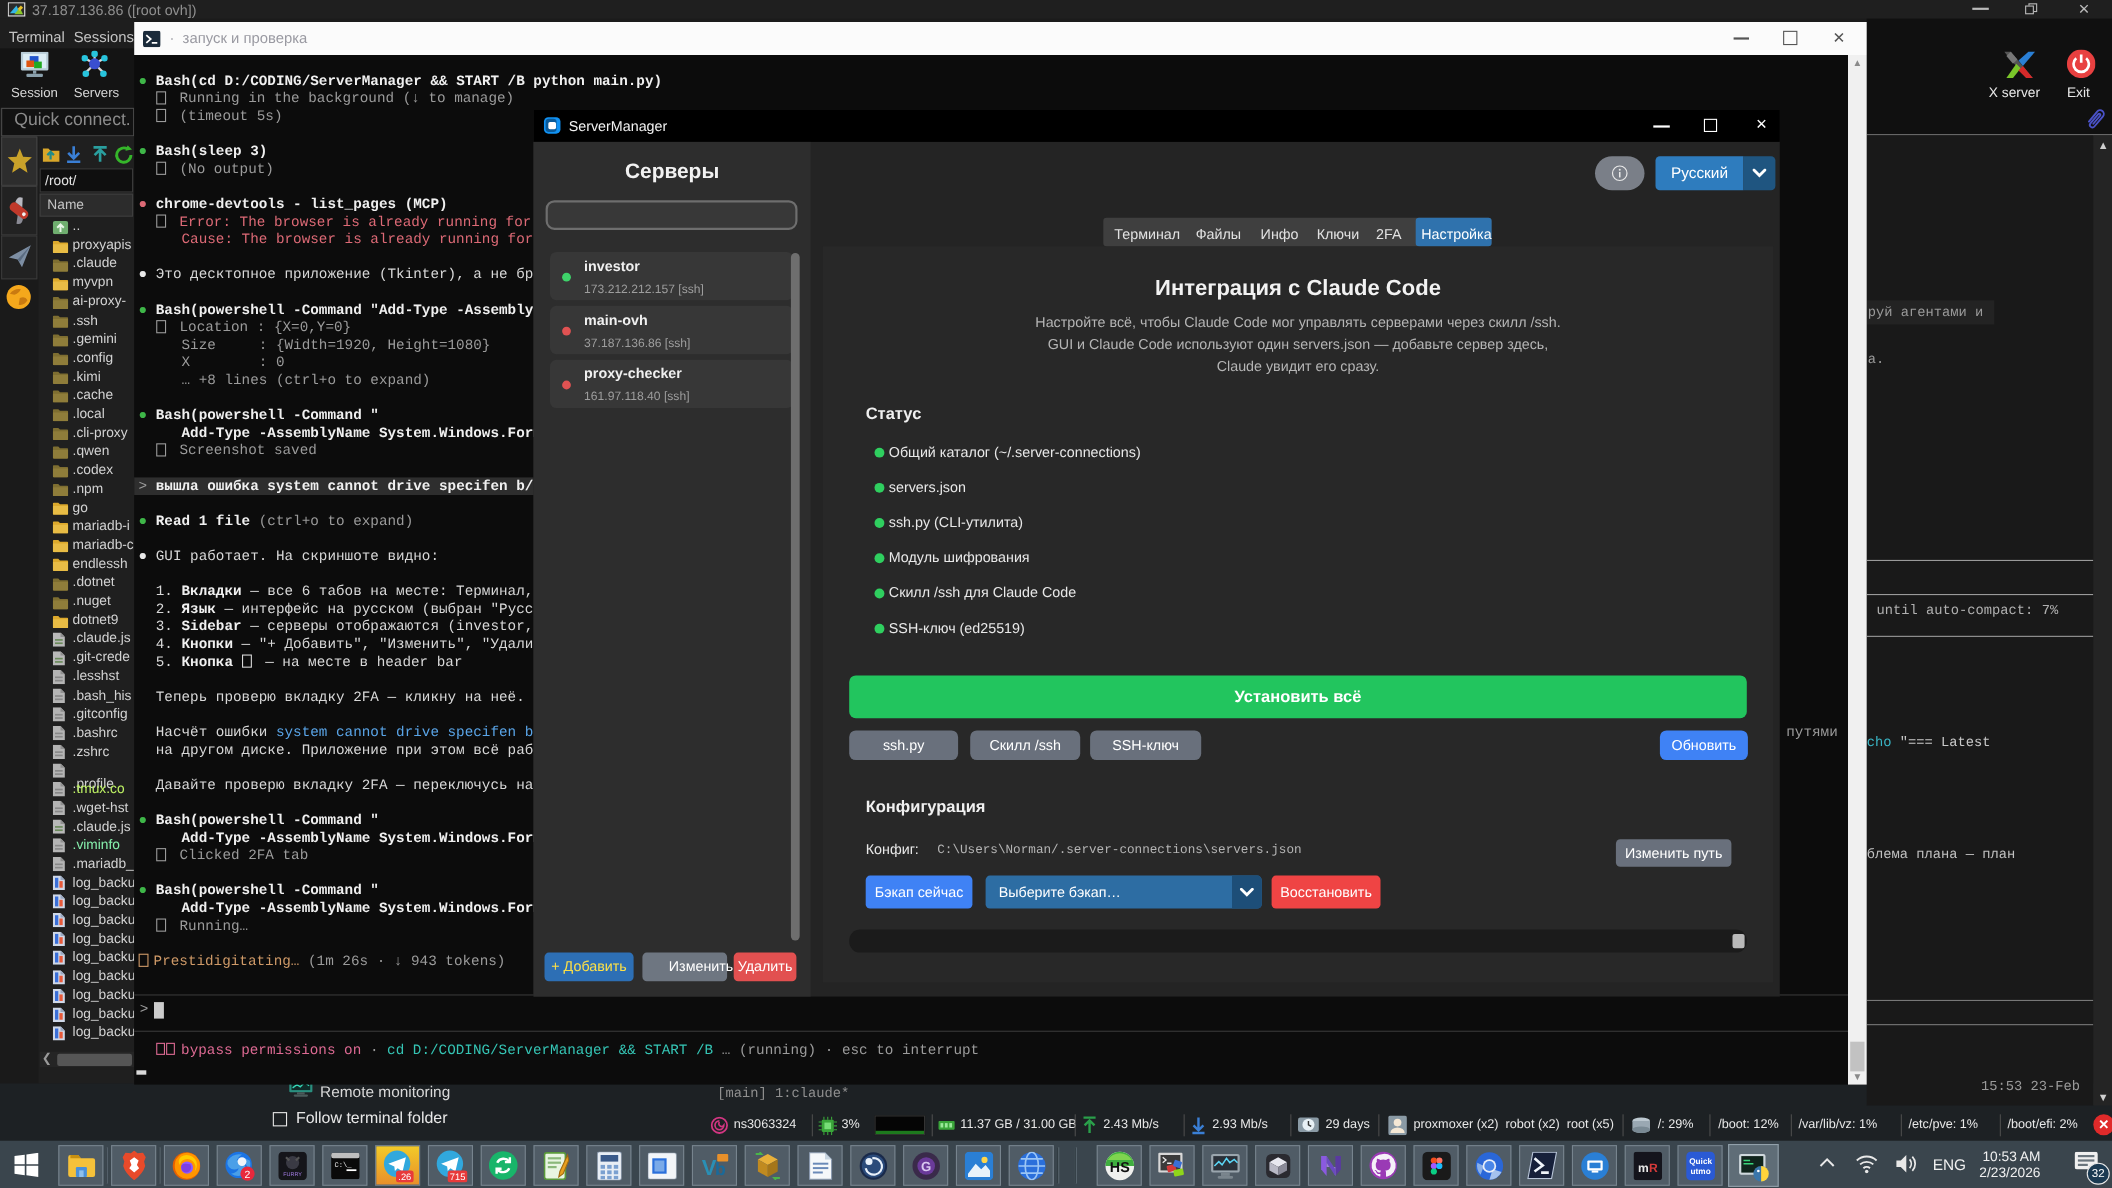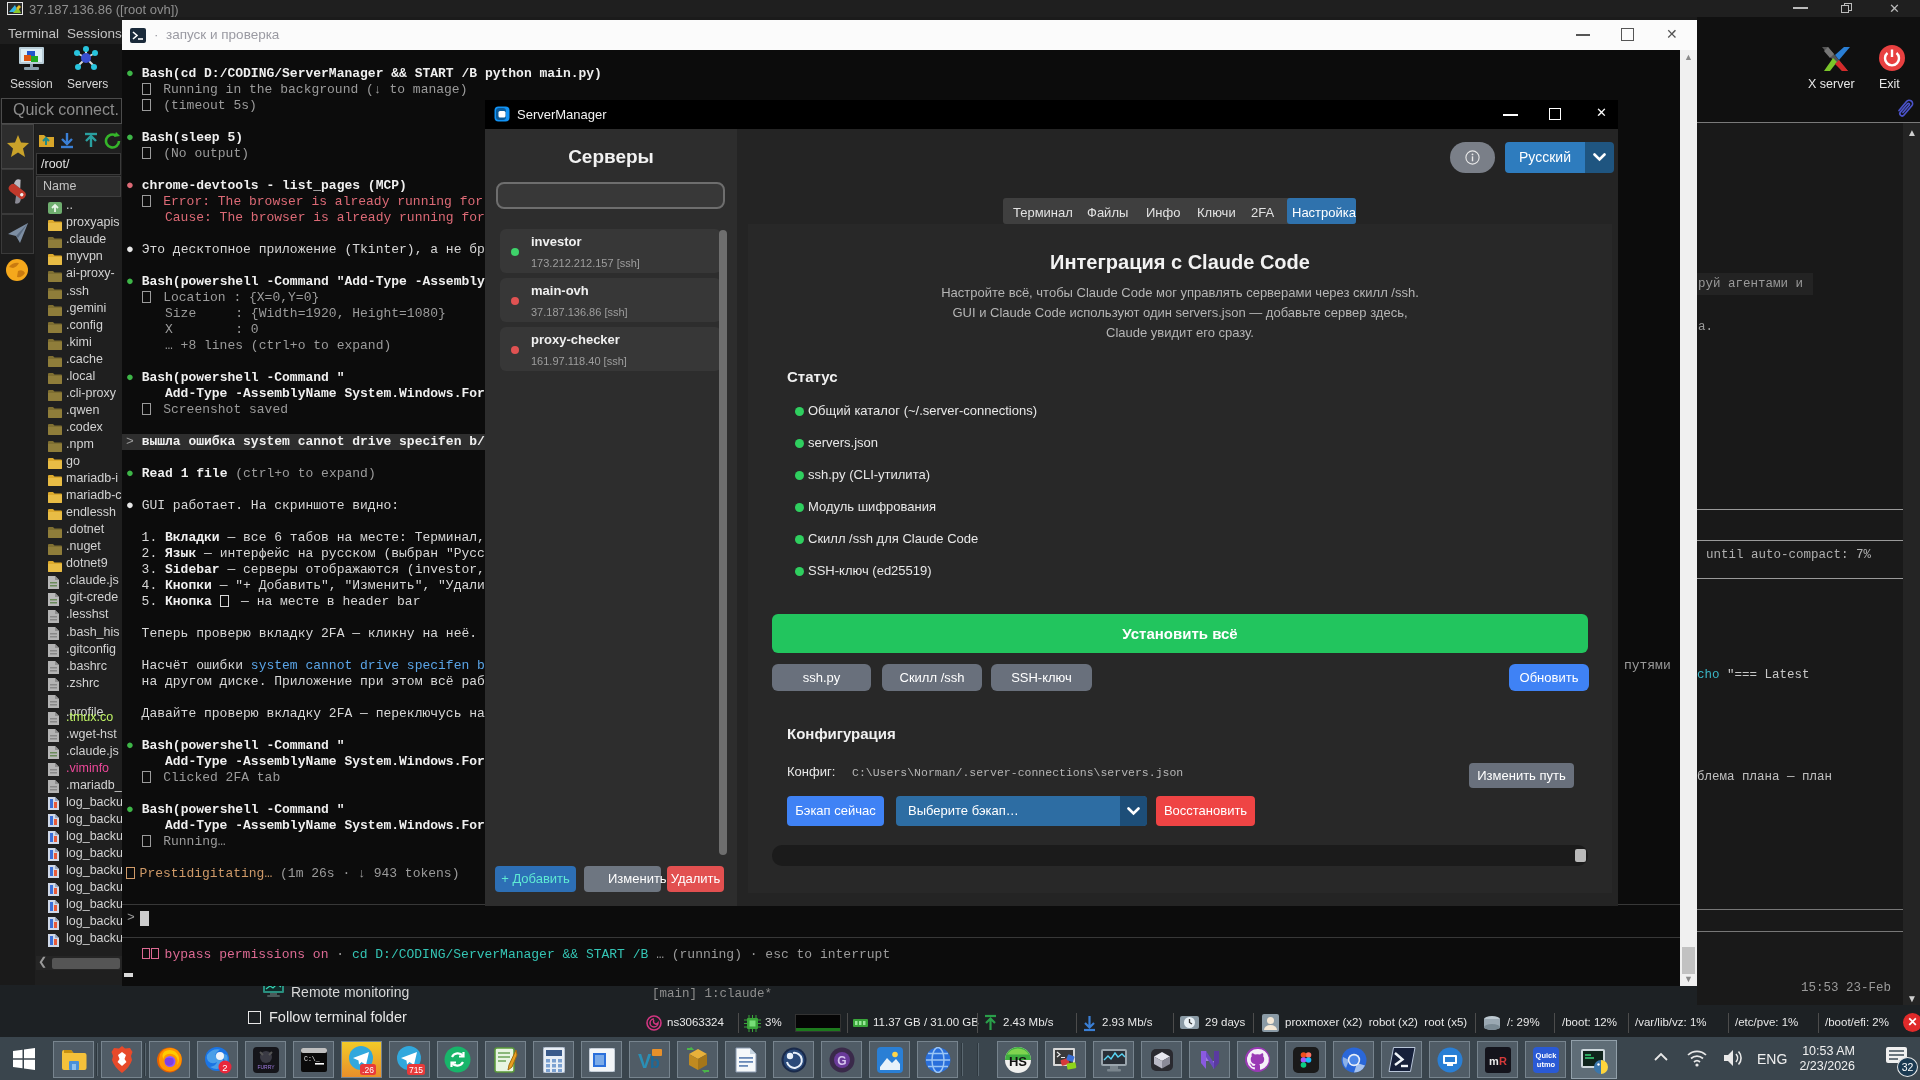--- a/index.html
+++ b/index.html
@@ -294,21 +294,21 @@
         <rect x="2" y="6" width="7" height="1.5" fill="#6a8a5a"></rect>
         <rect x="2" y="9" width="7" height="1.5" fill="#6a8a5a"></rect>
       </svg></div>
 <div class="abs" style="left:31px;top:546.8px;font-size:12.5px;color:#d2d2d2;white-space:nowrap;">.claude.js</div>
 <div class="abs" style="left:13px;top:565.2px;"><svg width="11" height="13" viewBox="0 0 11 13">
         <path d="M0 0 h7 l4 4 v9 h-11 Z" fill="#b4b4b4"></path>
         <path d="M7 0 l4 4 h-4 Z" fill="#8f8f8f"></path>
         <rect x="2" y="6" width="7" height="1.5" fill="#888"></rect>
         <rect x="2" y="9" width="7" height="1.5" fill="#888"></rect>
       </svg></div>
-<div class="abs" style="left:31px;top:563.9px;font-size:12.5px;color:#ec4899;white-space:nowrap;">.viminfo</div>
+<div class="abs" style="left:31px;top:563.9px;font-size:12.5px;color:#86efac;white-space:nowrap;">.viminfo</div>
 <div class="abs" style="left:13px;top:582.2px;"><svg width="11" height="13" viewBox="0 0 11 13">
         <path d="M0 0 h7 l4 4 v9 h-11 Z" fill="#b4b4b4"></path>
         <path d="M7 0 l4 4 h-4 Z" fill="#8f8f8f"></path>
         <rect x="2" y="6" width="7" height="1.5" fill="#888"></rect>
         <rect x="2" y="9" width="7" height="1.5" fill="#888"></rect>
       </svg></div>
 <div class="abs" style="left:31px;top:580.9px;font-size:12.5px;color:#d2d2d2;white-space:nowrap;">.mariadb_</div>
 <div class="abs" style="left:13px;top:599.2px;"><svg width="11" height="13" viewBox="0 0 11 13">
         <path d="M0 0 h7 l4 4 v9 h-11 Z" fill="#cfd8e8"></path>
         <path d="M7 0 l4 4 h-4 Z" fill="#9aa8c0"></path>
@@ -515,21 +515,21 @@
 <div class="abs" style="left:1666px;top:26px;font-size:14px;color:#555;z-index:12;">✕</div>
 <div class="abs" style="left:1680px;top:50px;width:17px;height:936px;background:#f0f0f0;z-index:11;"></div>
 <div class="abs" style="left:1684px;top:52px;font-size:9px;color:#8a8a8a;z-index:12;">▲</div>
 <div class="abs" style="left:1682px;top:947px;width:13px;height:27px;background:#c2c2c2;z-index:12;"></div>
 <div class="abs" style="left:1684px;top:974px;font-size:9px;color:#8a8a8a;z-index:12;">▼</div>
 <div class="abs" style="left:122px;top:434px;width:366px;height:16px;background:#2e2e2e;z-index:11;"></div>
 <div class="term"><span class="gn">●</span> <span class="w">Bash(cd D:/CODING/ServerManager &amp;&amp; START /B python main.py)</span>
   <span class="bx"></span><span class="g">Running in the background (↓ to manage)</span>
   <span class="bx"></span><span class="g">(timeout 5s)</span>
 
-<span class="gn">●</span> <span class="w">Bash(sleep 5)</span>
+<span class="gn">●</span> <span class="w">Bash(sleep 3)</span>
   <span class="bx"></span><span class="g">(No output)</span>
 
 <span class="rd">●</span> <span class="w">chrome-devtools - list_pages (MCP)</span>
   <span class="bx"></span><span class="rd">Error: The browser is already running for this profile</span>
      <span class="rd">Cause: The browser is already running for this profile</span>
 
 <span class="wd">●</span> <span class="wt">Это десктопное приложение (Tkinter), а не браузер — проверю GUI окно напрямую.</span>
 
 <span class="gn">●</span> <span class="w">Bash(powershell -Command "Add-Type -AssemblyName System.Windows.Forms; [System.Windows.F…)</span>
   <span class="bx"></span><span class="g">Location : {X=0,Y=0}</span>
@@ -595,21 +595,21 @@
 <div class="abs" style="left:531px;top:257px;font-size:11px;color:#9e9e9e;z-index:20;">173.212.212.157 [ssh]</div>
 <div class="abs" style="left:500px;top:278px;width:221px;height:44px;background:#373737;border-radius:6px;z-index:20;"></div>
 <div class="abs" style="left:511px;top:297px;width:8px;height:8px;border-radius:50%;background:#e05252;z-index:20;"></div>
 <div class="abs" style="left:531px;top:283px;font-size:13px;font-weight:bold;color:#f0f0f0;z-index:20;">main-ovh</div>
 <div class="abs" style="left:531px;top:306px;font-size:11px;color:#9e9e9e;z-index:20;">37.187.136.86 [ssh]</div>
 <div class="abs" style="left:500px;top:327px;width:221px;height:44px;background:#373737;border-radius:6px;z-index:20;"></div>
 <div class="abs" style="left:511px;top:346px;width:8px;height:8px;border-radius:50%;background:#e05252;z-index:20;"></div>
 <div class="abs" style="left:531px;top:332px;font-size:13px;font-weight:bold;color:#f0f0f0;z-index:20;">proxy-checker</div>
 <div class="abs" style="left:531px;top:355px;font-size:11px;color:#9e9e9e;z-index:20;">161.97.118.40 [ssh]</div>
 <div class="abs" style="left:719px;top:230px;width:8px;height:625px;background:#6e6e6e;border-radius:4px;z-index:20;"></div>
-<div class="abs" style="left:495px;top:866px;width:81px;height:26px;background:#2d6fb5;border-radius:4px;color:#5eead4;font-size:13px;text-align:center;line-height:26px;z-index:20;">+ Добавить</div>
+<div class="abs" style="left:495px;top:866px;width:81px;height:26px;background:#2d6fb5;border-radius:4px;color:#fde047;font-size:13px;text-align:center;line-height:26px;z-index:20;">+ Добавить</div>
 <div class="abs" style="left:584px;top:866px;width:77px;height:26px;background:#6e7681;border-radius:4px;color:#fff;font-size:13px;text-align:center;line-height:26px;z-index:20;padding-left:24px;">Изменить</div>
 <div class="abs" style="left:667px;top:866px;width:57px;height:26px;background:#e25050;border-radius:4px;color:#fff;font-size:13px;text-align:center;line-height:26px;overflow:hidden;z-index:20;">Удалить</div>
 <div class="abs" style="left:1450px;top:142px;width:45px;height:31px;border-radius:16px;background:#7a7f88;z-index:20;"></div>
 <svg class="abs" style="left:1465px;top:150px;z-index:20;" width="15" height="15" viewBox="0 0 15 15">
 <circle cx="7.5" cy="7.5" r="6.6" fill="none" stroke="#e8e8e8" stroke-width="1.1"></circle>
 <circle cx="7.5" cy="4.4" r="0.9" fill="#e8e8e8"></circle>
     <rect x="6.8" y="6.3" width="1.4" height="5" fill="#e8e8e8"></rect>
 </svg>
 <div class="abs" style="left:1505px;top:142px;width:80px;height:31px;background:#2e7cbe;border-radius:4px 0 0 4px;color:#fff;font-size:14px;text-align:center;line-height:31px;z-index:20;">Русский</div>
 <div class="abs" style="left:1585px;top:142px;width:29px;height:31px;background:#1f5580;border-radius:0 4px 4px 0;z-index:20;"></div>

